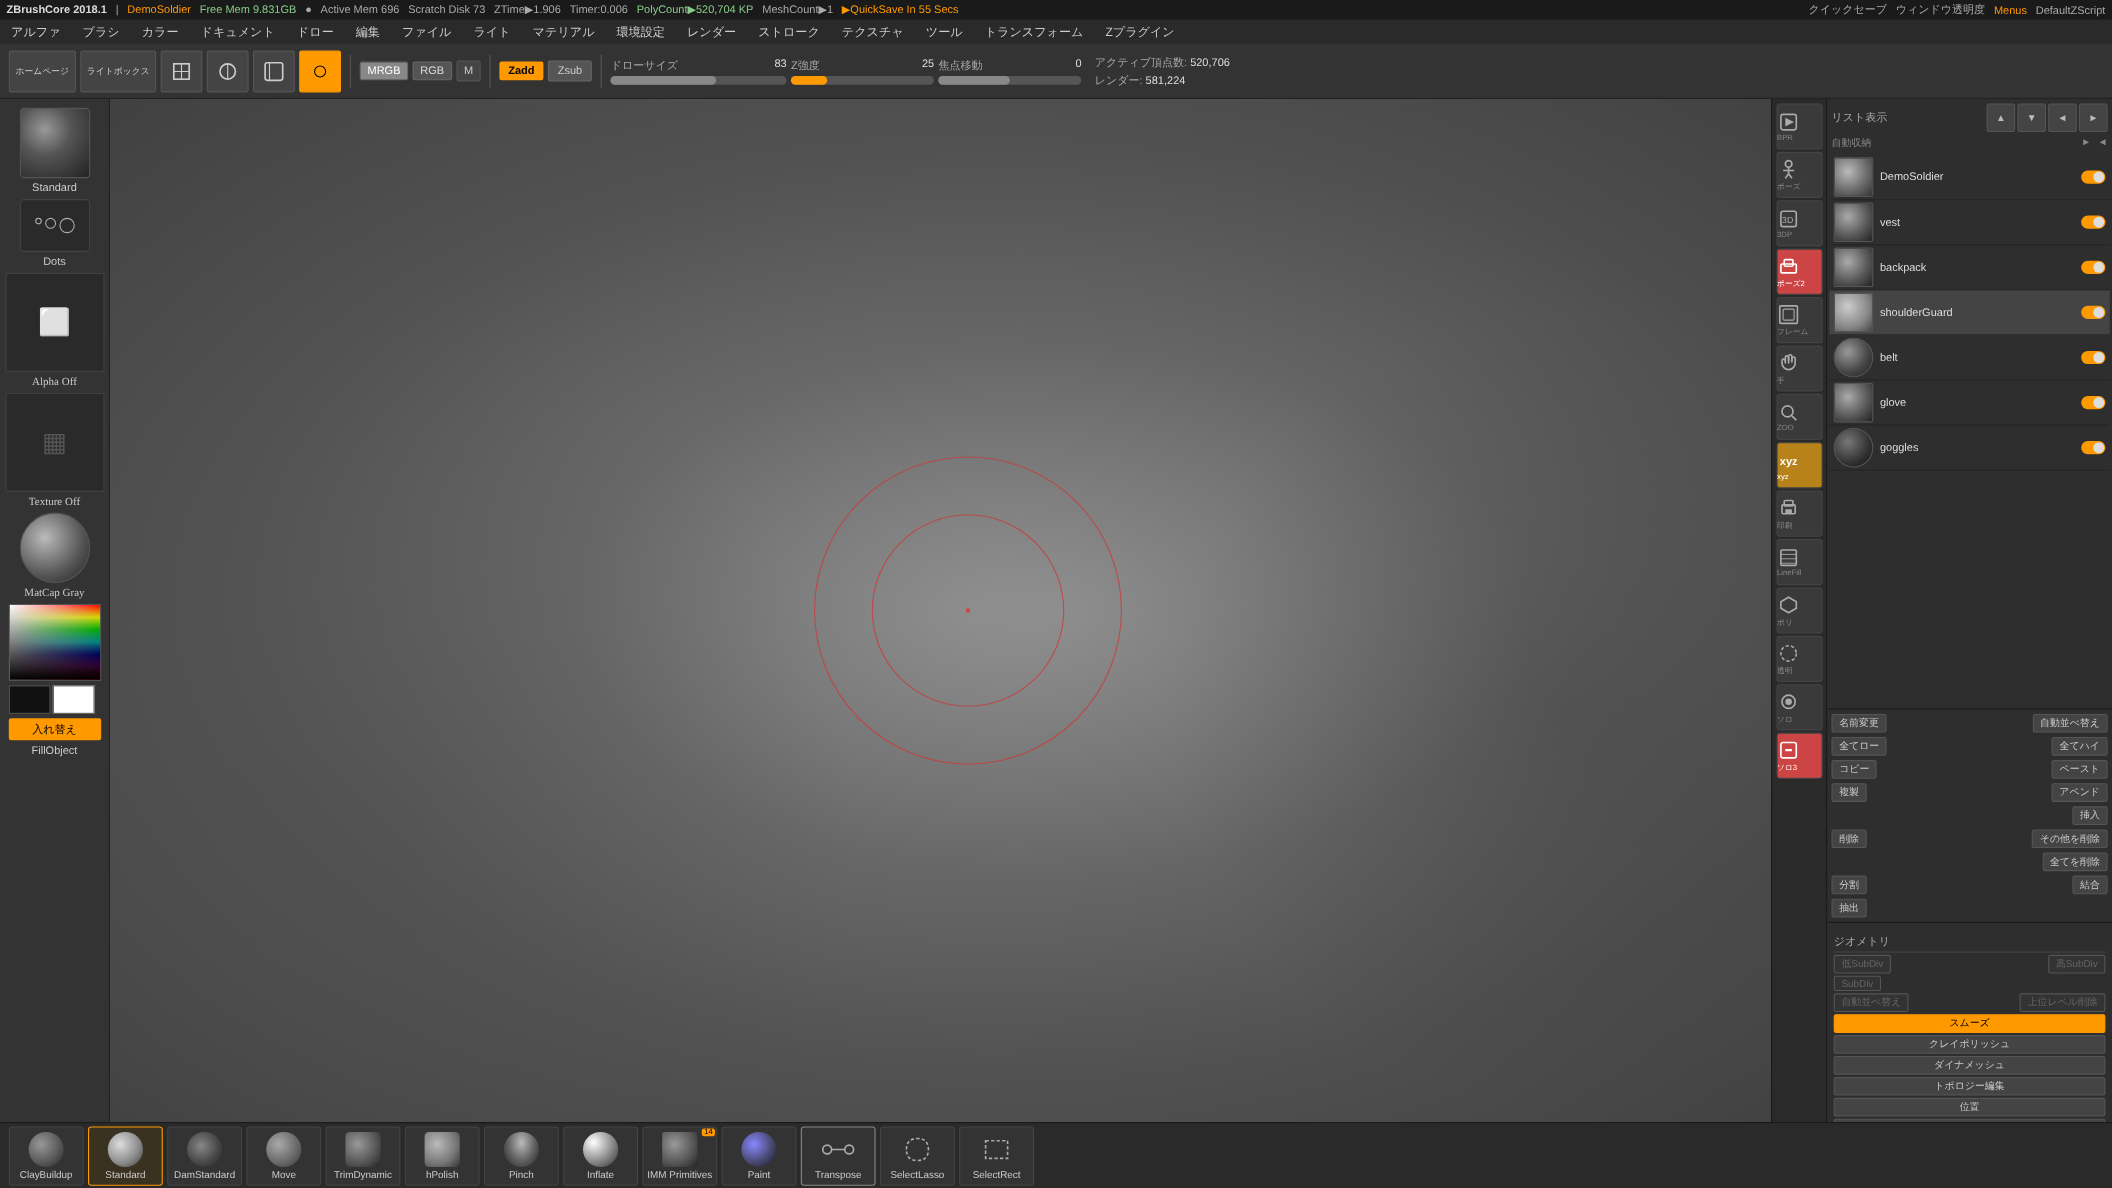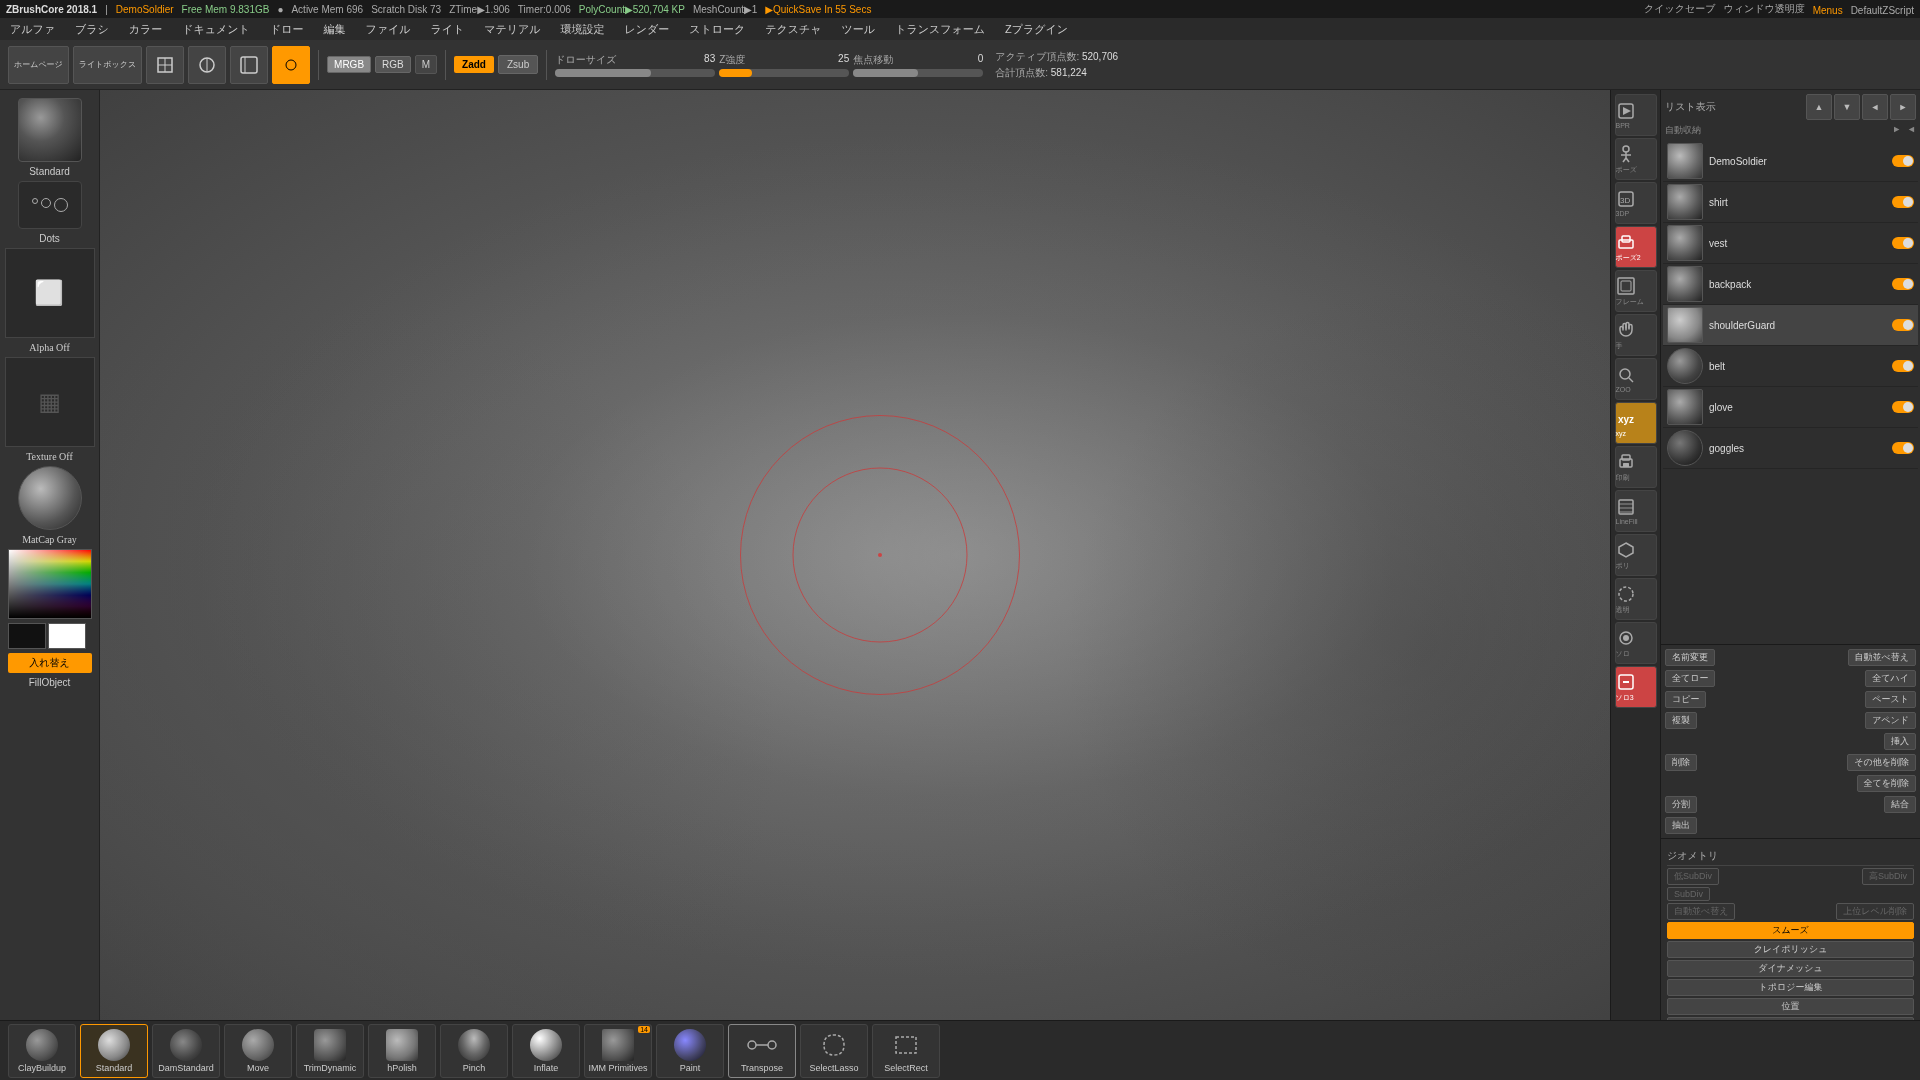--- a/index.html
+++ b/index.html
@@ -555,21 +555,21 @@
     <div class="slider-track">
       <div class="slider-fill" style="width:50%;"></div>
     </div>
   </div>
   <div class="stat-group">
     <div class="stat-row">
       <span>アクティブ頂点数:</span>
       <span class="stat-val">520,706</span>
     </div>
     <div class="stat-row">
-      <span>合計頂点数:</span>
+      <span>レンダー:</span>
       <span class="stat-val">581,224</span>
     </div>
   </div>
 </div>
 
 <div id="coords">-0.094,-3.989,-0.173</div>
 
 <div id="left-panel">
 
   <div class="brush-preview" style="background: radial-gradient(circle at 35% 30%, #999 0%, #555 40%, #222 100%);">
@@ -747,27 +747,20 @@
   <div id="subtool-list">
 
     <div class="subtool-item">
       <div class="subtool-thumb" style="background:radial-gradient(circle at 35% 35%, #bbb, #666 60%, #333);"></div>
       <div class="subtool-info">
         <div class="subtool-name">DemoSoldier</div>
       </div>
       <div class="subtool-toggle on"></div>
     </div>
 
-    <div class="subtool-item">
-      <div class="subtool-thumb"></div>
-      <div class="subtool-info">
-        <div class="subtool-name">shirt</div>
-      </div>
-      <div class="subtool-toggle on"></div>
-    </div>
 
     <div class="subtool-item">
       <div class="subtool-thumb"></div>
       <div class="subtool-info">
         <div class="subtool-name">vest</div>
       </div>
       <div class="subtool-toggle on"></div>
     </div>
 
     <div class="subtool-item">

